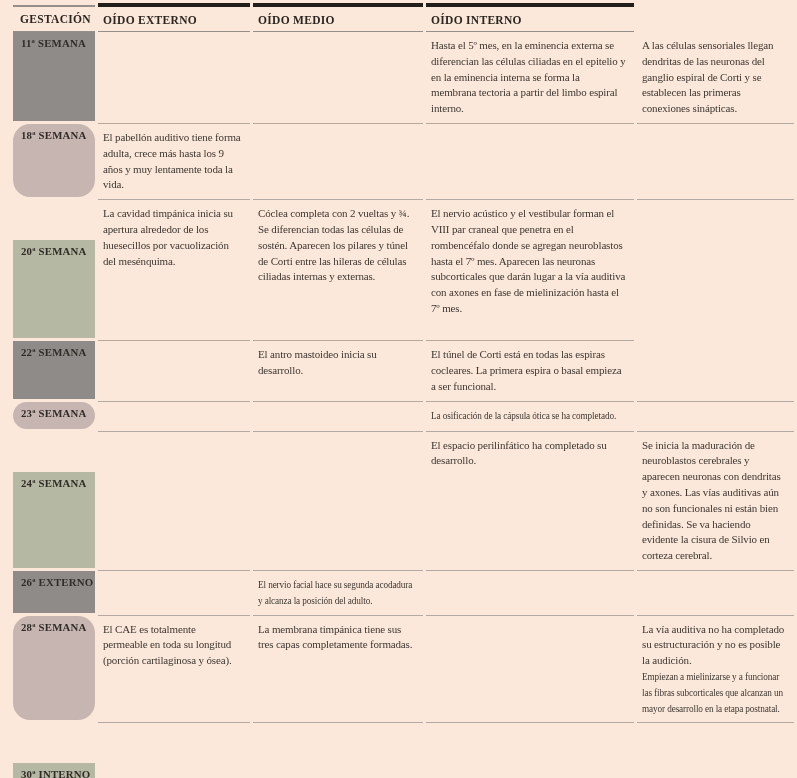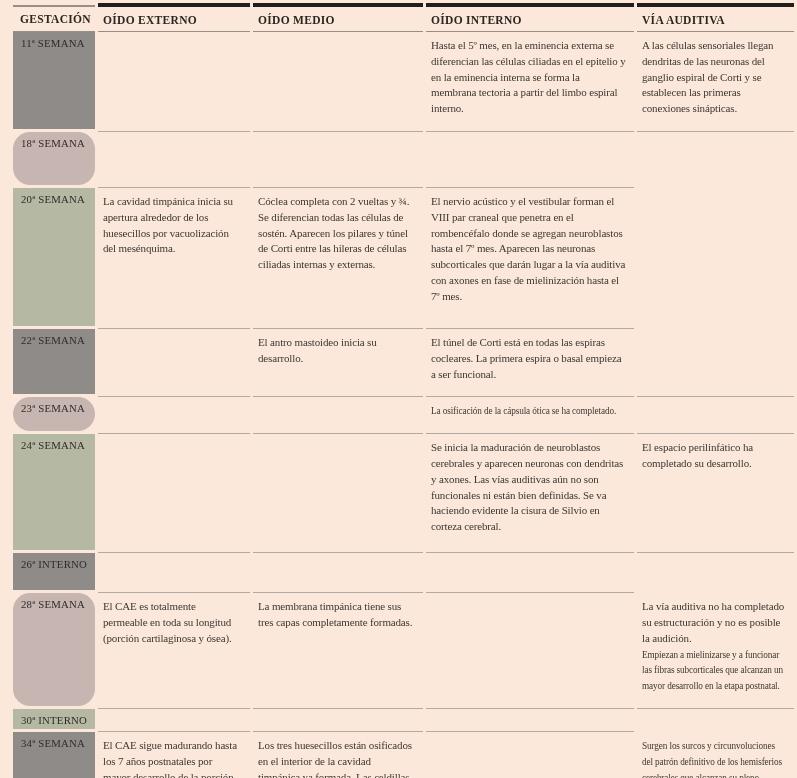--- a/index.html
+++ b/index.html
@@ -39,38 +39,38 @@
   }
   .row.header .hcell.c1 {
     border-top: 2px solid var(--line-header, #968f89);
     margin-top: 2px;
     padding-top: 6px;
     padding-left: 7px;
   }
   
   .cell.body {
     border-bottom: 1px solid var(--line-row, #b2aaa2);
-    padding: 6px 8px 14px 5px;
+    padding: 6px 8px 6px 5px;
     font-size: 11px;
     line-height: 15.8px;
     letter-spacing: -0.15px;
     color: var(--text-body, #3e3832);
   }
   .cell.label {
     margin-bottom: 3px;
     padding: 5px 4px 0 8px;
-    font-weight: normal;
+    font-weight: bold;
     font-size: 10.8px;
     letter-spacing: 0.2px;
     color: var(--text-label, #312c27);
     white-space: nowrap;
   }
   .tone-gray  { background: var(--label-gray,  #8e8b88); }
   .tone-mauve { background: var(--label-mauve, #c7b5b1); border-radius: 17px; }
-  .tone-green { background: var(--label-green, #b5b8a3); }
+  .tone-green { background: var(--label-green, #b5b8a3); margin-top: 40px; }
   .txt { margin: 0; }
   .txt.cond {
     transform: scaleX(0.84);
     transform-origin: 0 0;
     width: 119%;
   }
   
   .row.last .cell.body  { border-bottom: 2px solid var(--line-bottom, #8b847e); }
   .row.last .cell.label { margin-bottom: 0; border-bottom: 2px solid var(--line-bottom, #8b847e); }
 </style>
@@ -78,21 +78,20 @@
 <body>
 
 <div class="page">
   <div class="table">
 
     <div class="row header">
       <div class="hcell c1">GESTACIÓN</div>
       <div class="hcell">OÍDO EXTERNO</div>
       <div class="hcell">OÍDO MEDIO</div>
       <div class="hcell">OÍDO INTERNO</div>
-      <div class="hcell">VÍA AUDITIVA</div>
     </div>
 
     <div class="row" style="min-height:71px">
       <div class="cell label tone-gray">11ª SEMANA</div>
       <div class="cell body">
           <div class="txt"></div>
         </div>
       <div class="cell body">
           <div class="txt"></div>
         </div>
@@ -100,20 +99,23 @@
           <div class="txt">Hasta el 5º mes, en la eminencia externa se diferencian las células ciliadas en el epitelio y en la eminencia interna se forma la membrana tectoria a partir del limbo espiral interno.</div>
         </div>
       <div class="cell body">
           <div class="txt">A las células sensoriales llegan dendritas de las neuronas del ganglio espiral de Corti y se establecen las primeras conexiones sinápticas.</div>
         </div>
     </div>
 
     <div class="row" style="min-height:56px">
       <div class="cell label tone-mauve">18ª SEMANA</div>
       <div class="cell body">
+          <div class="txt">El pabellón auditivo tiene forma adulta, crece más hasta los 9 años y muy lentamente toda la vida.</div>
+        </div>
+      <div class="cell body">
           <div class="txt"></div>
         </div>
       <div class="cell body">
           <div class="txt"></div>
         </div>
       <div class="cell body">
           <div class="txt"></div>
         </div>
     </div>
 
@@ -164,31 +166,34 @@
 
     <div class="row" style="min-height:119px">
       <div class="cell label tone-green">24ª SEMANA</div>
       <div class="cell body">
           <div class="txt"></div>
         </div>
       <div class="cell body">
           <div class="txt"></div>
         </div>
       <div class="cell body">
+          <div class="txt">El espacio perilinfático ha completado su desarrollo.</div>
+        </div>
+      <div class="cell body">
           <div class="txt">Se inicia la maduración de neuroblastos cerebrales y aparecen neuronas con dendritas y axones. Las vías auditivas aún no son funcionales ni están bien definidas. Se va haciendo evidente la cisura de Silvio en corteza cerebral.</div>
         </div>
-      <div class="cell body">
-          <div class="txt">El espacio perilinfático ha completado su desarrollo.</div>
-        </div>
     </div>
 
     <div class="row" style="min-height:40px">
-      <div class="cell label tone-gray">26ª INTERNO</div>
-      <div class="cell body">
-          <div class="txt"></div>
+      <div class="cell label tone-gray">26ª EXTERNO</div>
+      <div class="cell body">
+          <div class="txt"></div>
+        </div>
+      <div class="cell body">
+          <div class="txt cond">El nervio facial hace su segunda acodadura y alcanza la posición del adulto.</div>
         </div>
       <div class="cell body">
           <div class="txt"></div>
         </div>
       <div class="cell body">
           <div class="txt"></div>
         </div>
     </div>
 
     <div class="row" style="min-height:104px">

